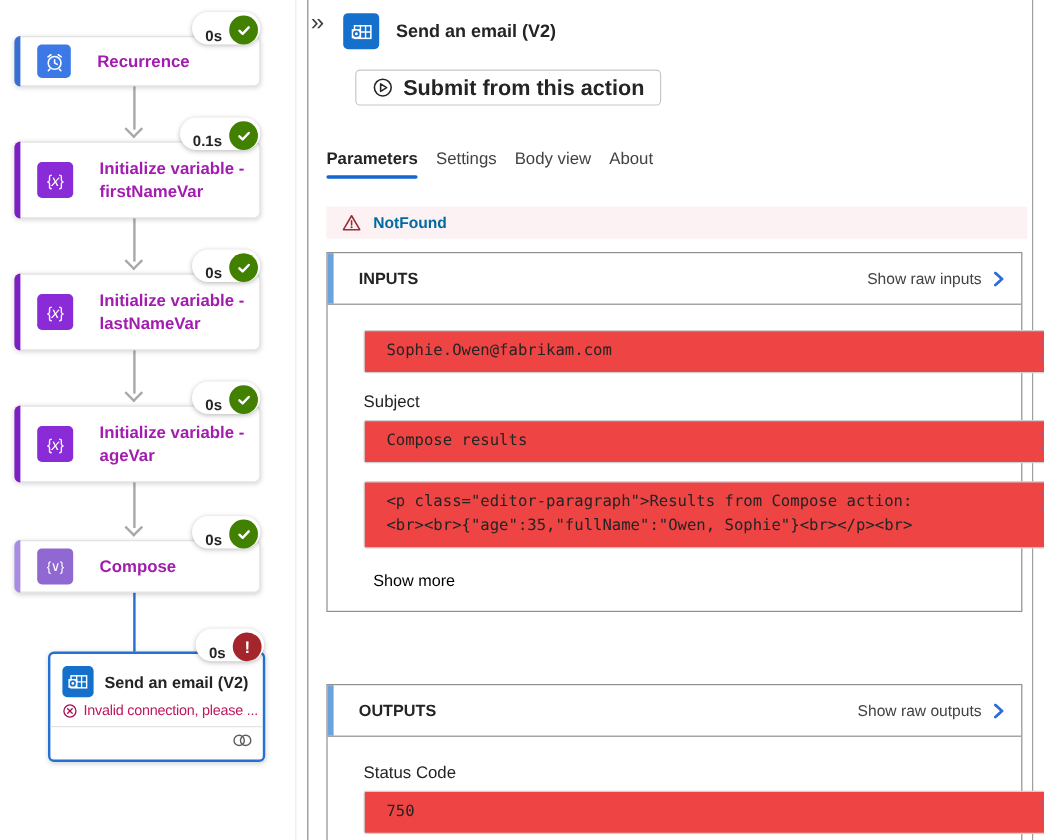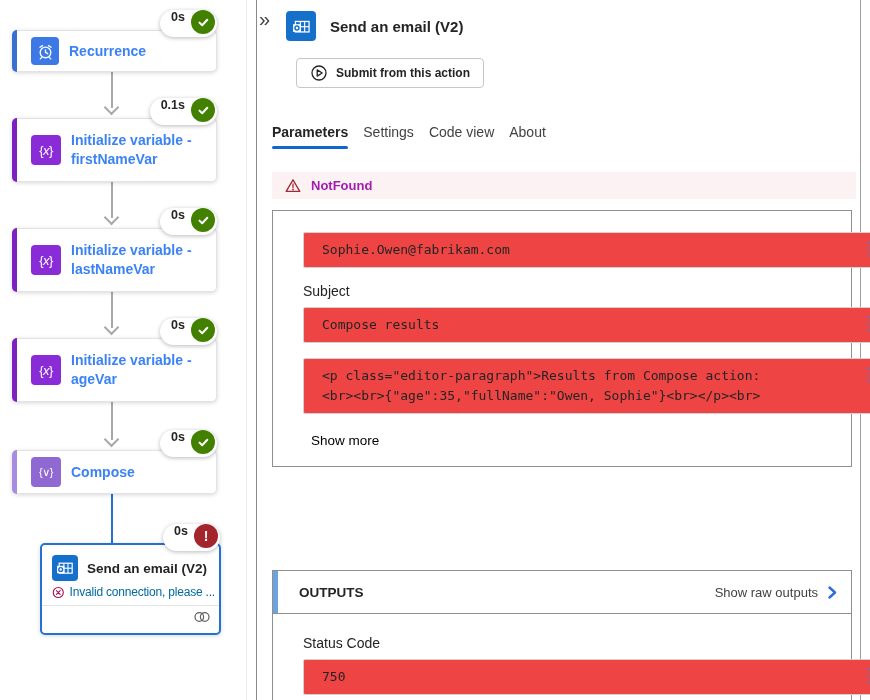--- a/index.html
+++ b/index.html
@@ -10,62 +10,62 @@
   .vline{position:absolute;top:0;bottom:0;width:1px;}
   .vline.light{left:246px;background:#ececec;}
   .vline.dark{left:256px;background:#8a8a8a;}
   .vline.right{left:860px;background:#9e9e9e;}
 
   .node{position:absolute;background:#fff;border:1px solid #e3e3e3;border-radius:5px;
         box-shadow:0 1px 4px rgba(0,0,0,.16);display:flex;align-items:center;}
   .node .accent{position:absolute;left:-1px;top:-1px;bottom:-1px;width:5px;border-radius:5px 0 0 5px;}
   .node-icon{width:30px;height:30px;border-radius:4px;margin-left:18px;flex:0 0 auto;
              display:flex;align-items:center;justify-content:center;color:#fff;}
-  .node-title{font-size:14px;font-weight:600;color:#3b82f6;margin-left:10px;line-height:19px;max-width:140px;}
+  .node-title{font-size:14px;font-weight:600;color:#a21caf;margin-left:22px;line-height:19px;max-width:140px;}
   .glyph{font-size:13px;color:#fff;font-weight:400;letter-spacing:-0.5px;}
 
   .badge{position:absolute;top:-21px;right:-1px;height:27px;background:#fff;border-radius:15px;
-         box-shadow:0 1px 4px rgba(0,0,0,.28);display:flex;align-items:flex-start;gap:6px;
+         box-shadow:0 1px 4px rgba(0,0,0,.28);display:flex;align-items:flex-end;gap:6px;
          padding:0 2px 0 11px;z-index:3;}
   .badge .dur{font-size:12.5px;font-weight:600;color:#242424;}
   .badge .dot{width:24px;height:24px;border-radius:50%;display:flex;align-items:center;justify-content:center;}
   .dot.ok{background:#428000;}
   .dot.err{background:#a4262c;color:#fff;font-weight:700;font-size:14px;line-height:1;}
 
   .conn{position:absolute;width:2px;background:#a8a8a8;left:111px;}
   .conn.blue{background:#2470d3;}
   .arrow{position:absolute;width:9px;height:9px;border-right:2px solid #a8a8a8;border-bottom:2px solid #a8a8a8;
          transform:rotate(45deg);left:106px;}
 
   
   .node.selected{border:2px solid #2470d3;display:block;padding:0;}
   .sel-row1{display:flex;align-items:center;margin:10px 8px 4px 8px;}
   .sel-row1 .node-icon{width:26px;height:26px;margin-left:2px;}
   .sel-title{font-size:13.5px;font-weight:600;margin-left:9px;white-space:nowrap;}
   .sel-err{display:flex;align-items:flex-end;gap:5px;margin:2px 4px 6px 10px;
-           font-size:12px;letter-spacing:-0.2px;color:#0369a1;white-space:nowrap;}
+           font-size:12px;letter-spacing:-0.2px;color:#be185d;white-space:nowrap;}
   .sel-footer{border-top:1px solid #e3e3e3;height:22px;display:flex;align-items:center;justify-content:flex-end;padding-right:8px;}
 
   
   .abs{position:absolute;}
   #collapse{left:259px;top:8px;font-size:20px;color:#3f3f3f;cursor:pointer;}
   #panel-op-icon{left:286px;top:11px;width:30px;height:30px;border-radius:4px;background:#1570cc;
                  display:flex;align-items:center;justify-content:center;}
   #panel-title{left:330px;top:18px;font-size:15px;font-weight:600;}
   #submit-btn{left:296px;top:58px;height:30px;border:1px solid #c7c7c7;border-radius:4px;background:#fff;
-              display:inline-flex;align-items:center;gap:8px;padding:0 13px;font-size:12px;font-weight:600;color:#242424;cursor:pointer;}
+              display:inline-flex;align-items:center;gap:8px;padding:0 13px;font-size:18px;font-weight:600;color:#242424;cursor:pointer;}
 
   #tabs{left:272px;top:124px;display:flex;gap:15px;}
   .tab{font-size:14px;color:#424242;position:relative;padding-bottom:9px;cursor:pointer;}
   .tab.active{font-weight:700;color:#242424;}
   .tab.active::after{content:"";position:absolute;left:0;right:0;bottom:0;height:3px;background:#1267cf;border-radius:2px;}
 
   #banner{left:272px;top:172px;width:584px;height:27px;background:#fcf2f3;
           display:flex;align-items:center;gap:10px;padding-left:13px;box-sizing:border-box;}
-  #banner .btxt{font-size:13px;font-weight:700;color:#a21caf;}
+  #banner .btxt{font-size:13px;font-weight:700;color:#0369a1;}
 
   .sec-card{position:absolute;left:272px;width:580px;background:#fff;border:1px solid #8f8f8f;box-sizing:border-box;}
   .sec-header{position:relative;height:42px;display:flex;align-items:center;border-bottom:1px solid #8f8f8f;
               padding:0 14px 0 26px;}
   .sec-accent{position:absolute;left:0;top:0;bottom:0;width:5px;background:#6ba3dc;}
   .sec-title{font-size:13.5px;font-weight:700;color:#242424;}
   .sec-link{margin-left:auto;display:flex;align-items:center;gap:10px;font-size:13px;color:#424242;cursor:pointer;}
   .sec-body{padding:21px 4px 14px 30px;}
   .flabel{font-size:14px;color:#242424;margin-bottom:8px;}
   .field{position:relative;width:650px;border:1px solid #d1d1d1;border-radius:2px;background:#ef4444;
@@ -234,34 +234,44 @@
     <svg width="18" height="18" viewBox="0 0 18 18">
       <circle cx="9" cy="9" r="7" fill="none" stroke="#242424" stroke-width="1.3"></circle>
       <polygon points="7.2,5.9 12.2,9 7.2,12.1" fill="none" stroke="#242424" stroke-width="1.3" stroke-linejoin="round"></polygon>
     </svg>
     <span>Submit from this action</span>
   </button>
 
   <div class="abs" id="tabs">
     <div class="tab active">Parameters</div>
     <div class="tab">Settings</div>
-    <div class="tab">Code view</div>
+    <div class="tab">Body view</div>
     <div class="tab">About</div>
   </div>
 
   <div class="abs" id="banner">
     <svg width="16" height="15" viewBox="0 0 16 15">
       <path d="M8 1.8 L14.8 13.4 H1.2 Z" fill="none" stroke="#9f2936" stroke-width="1.3" stroke-linejoin="round"></path>
       <line x1="8" y1="6" x2="8" y2="9.4" stroke="#9f2936" stroke-width="1.3" stroke-linecap="round"></line>
       <circle cx="8" cy="11.4" r="0.9" fill="#9f2936"></circle>
     </svg>
     <span class="btxt">NotFound</span>
   </div>
 
   <div class="sec-card" id="inputs-card">
+    <div class="sec-header">
+      <div class="sec-accent"></div>
+      <span class="sec-title">INPUTS</span>
+      <span class="sec-link">
+        <span>Show raw inputs</span>
+        <svg width="9" height="13" viewBox="0 0 9 13">
+          <polyline points="1.5,1.5 7,6.5 1.5,11.5" fill="none" stroke="#2b6fd6" stroke-width="2.4" stroke-linecap="round" stroke-linejoin="round"></polyline>
+        </svg>
+      </span>
+    </div>
     <div class="sec-body">
       <div class="field">
         <div class="ftext">Sophie.Owen@fabrikam.com</div>
         <div class="ficons">
           <svg width="16" height="16" viewBox="0 0 16 16">
             <rect x="1" y="1" width="14" height="14" fill="none" stroke="#4a7fc9" stroke-width="1" stroke-dasharray="2,1.6"></rect>
             <rect x="4.2" y="4.2" width="7.6" height="7.6" fill="none" stroke="#4a7fc9" stroke-width="1.1"></rect>
             <line x1="8" y1="4.2" x2="8" y2="11.8" stroke="#4a7fc9" stroke-width="1.1"></line>
             <line x1="4.2" y1="8" x2="11.8" y2="8" stroke="#4a7fc9" stroke-width="1.1"></line>
           </svg>

